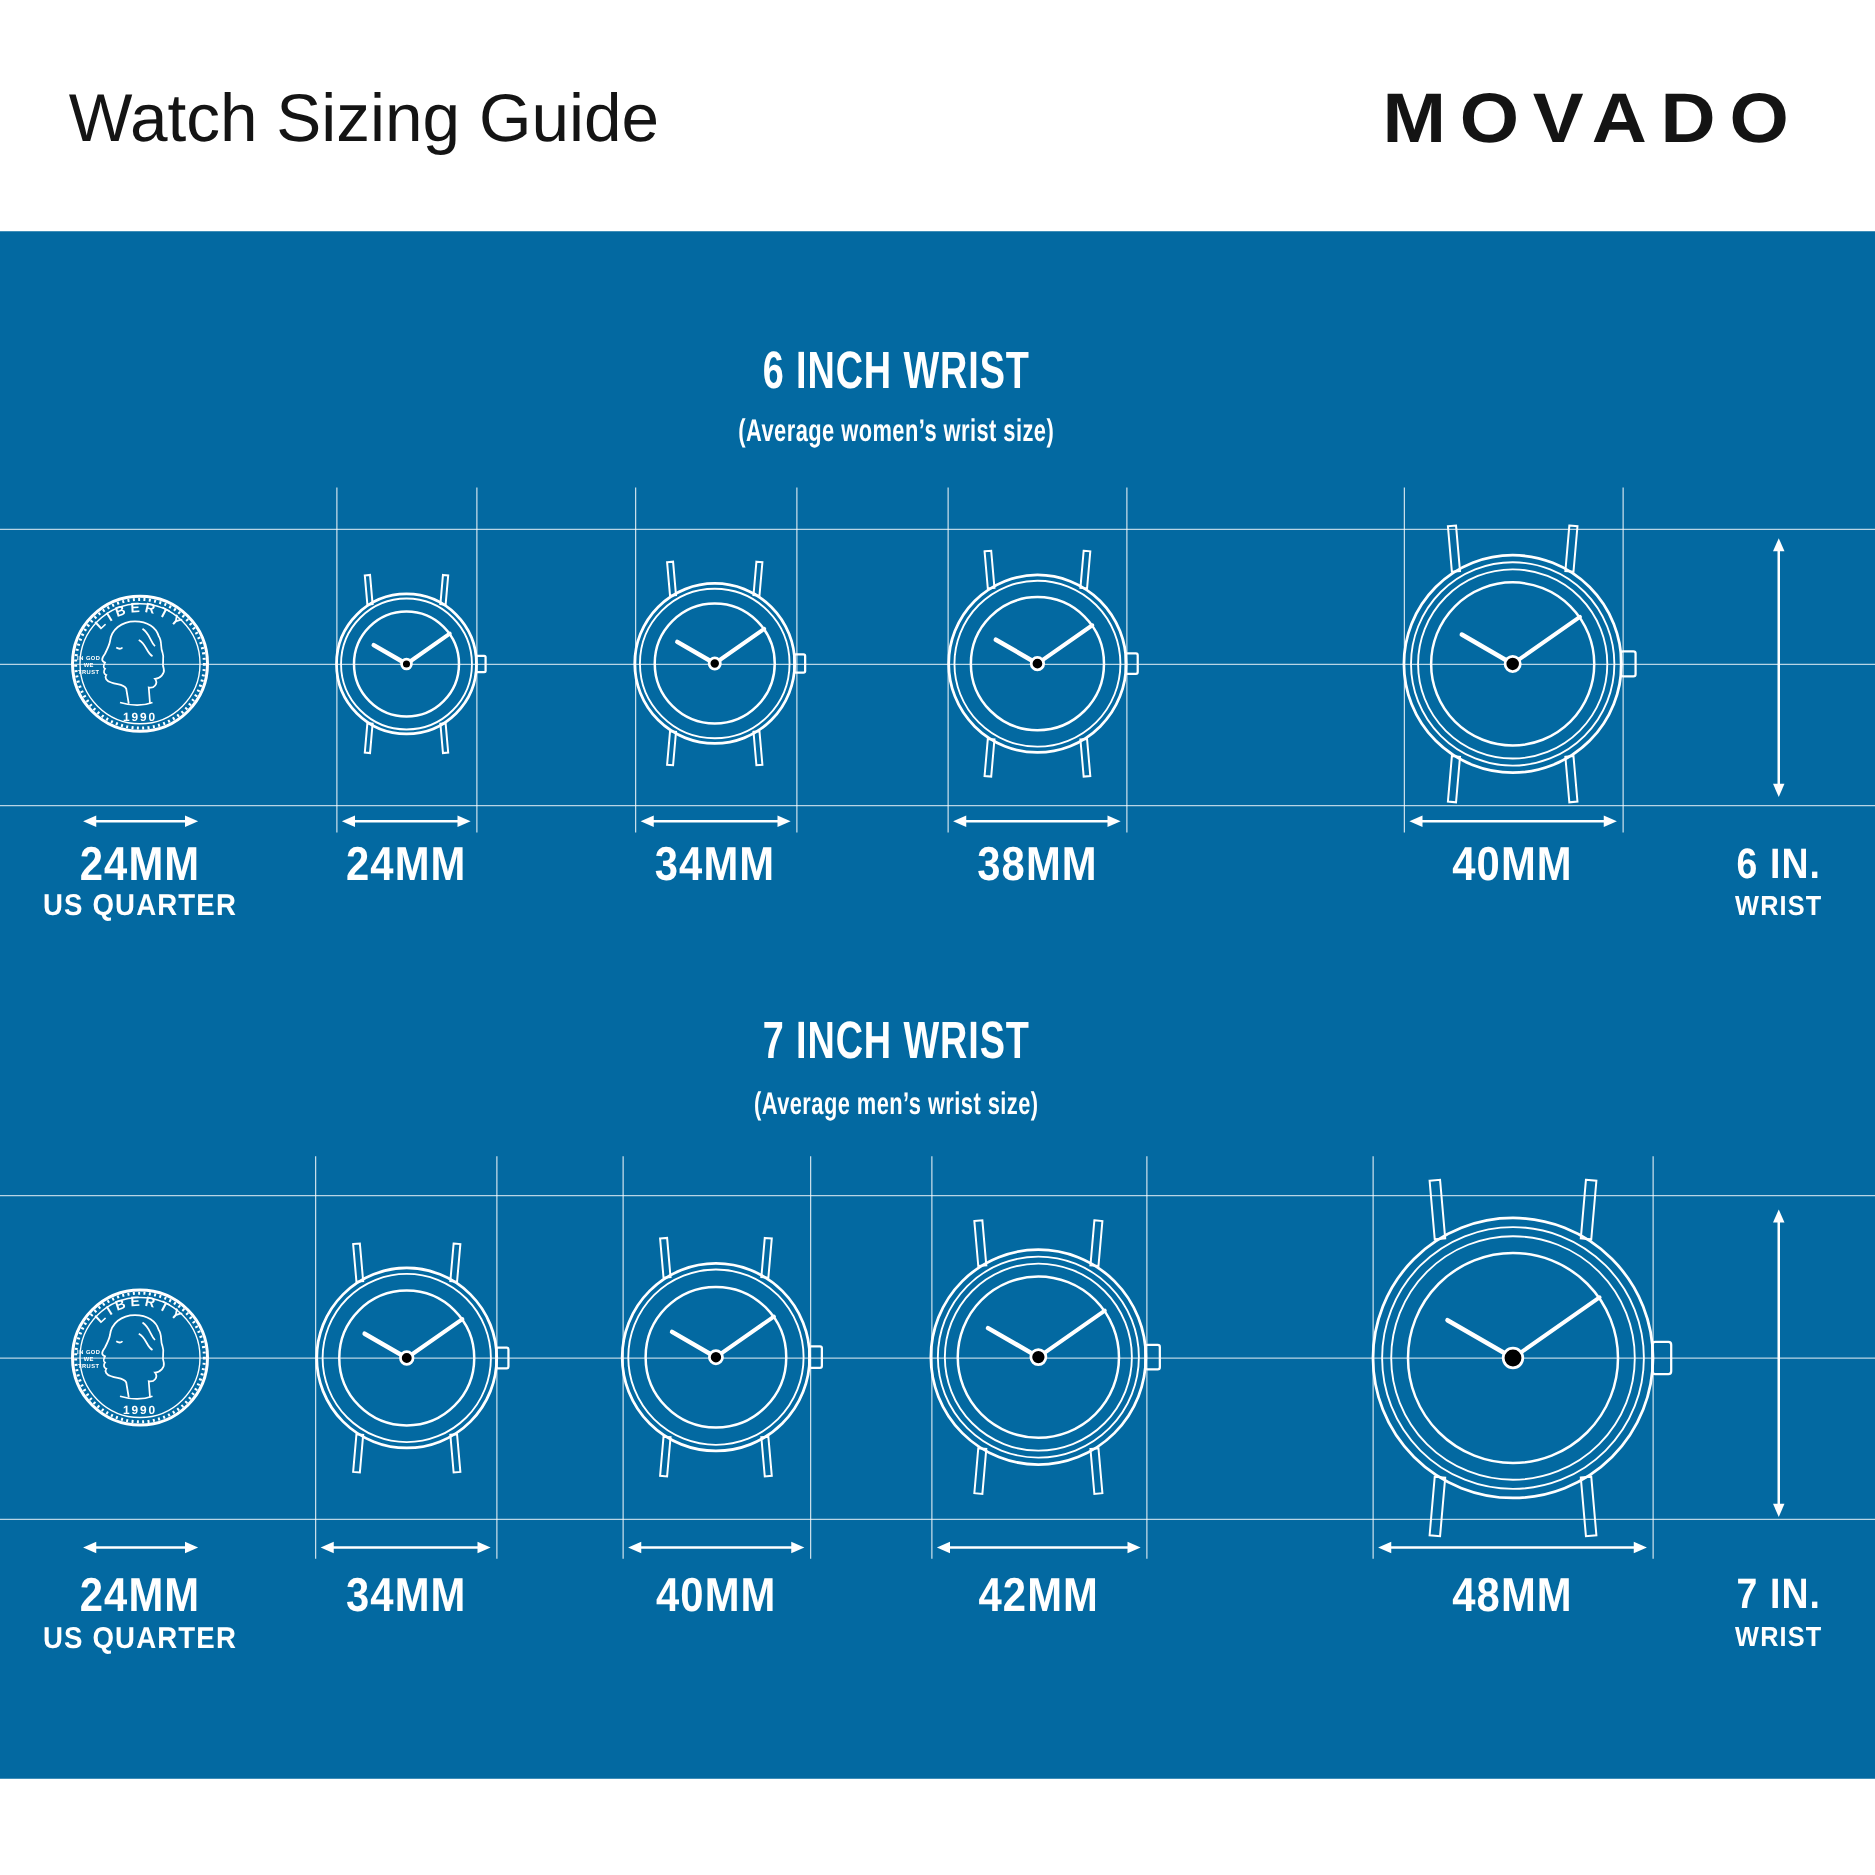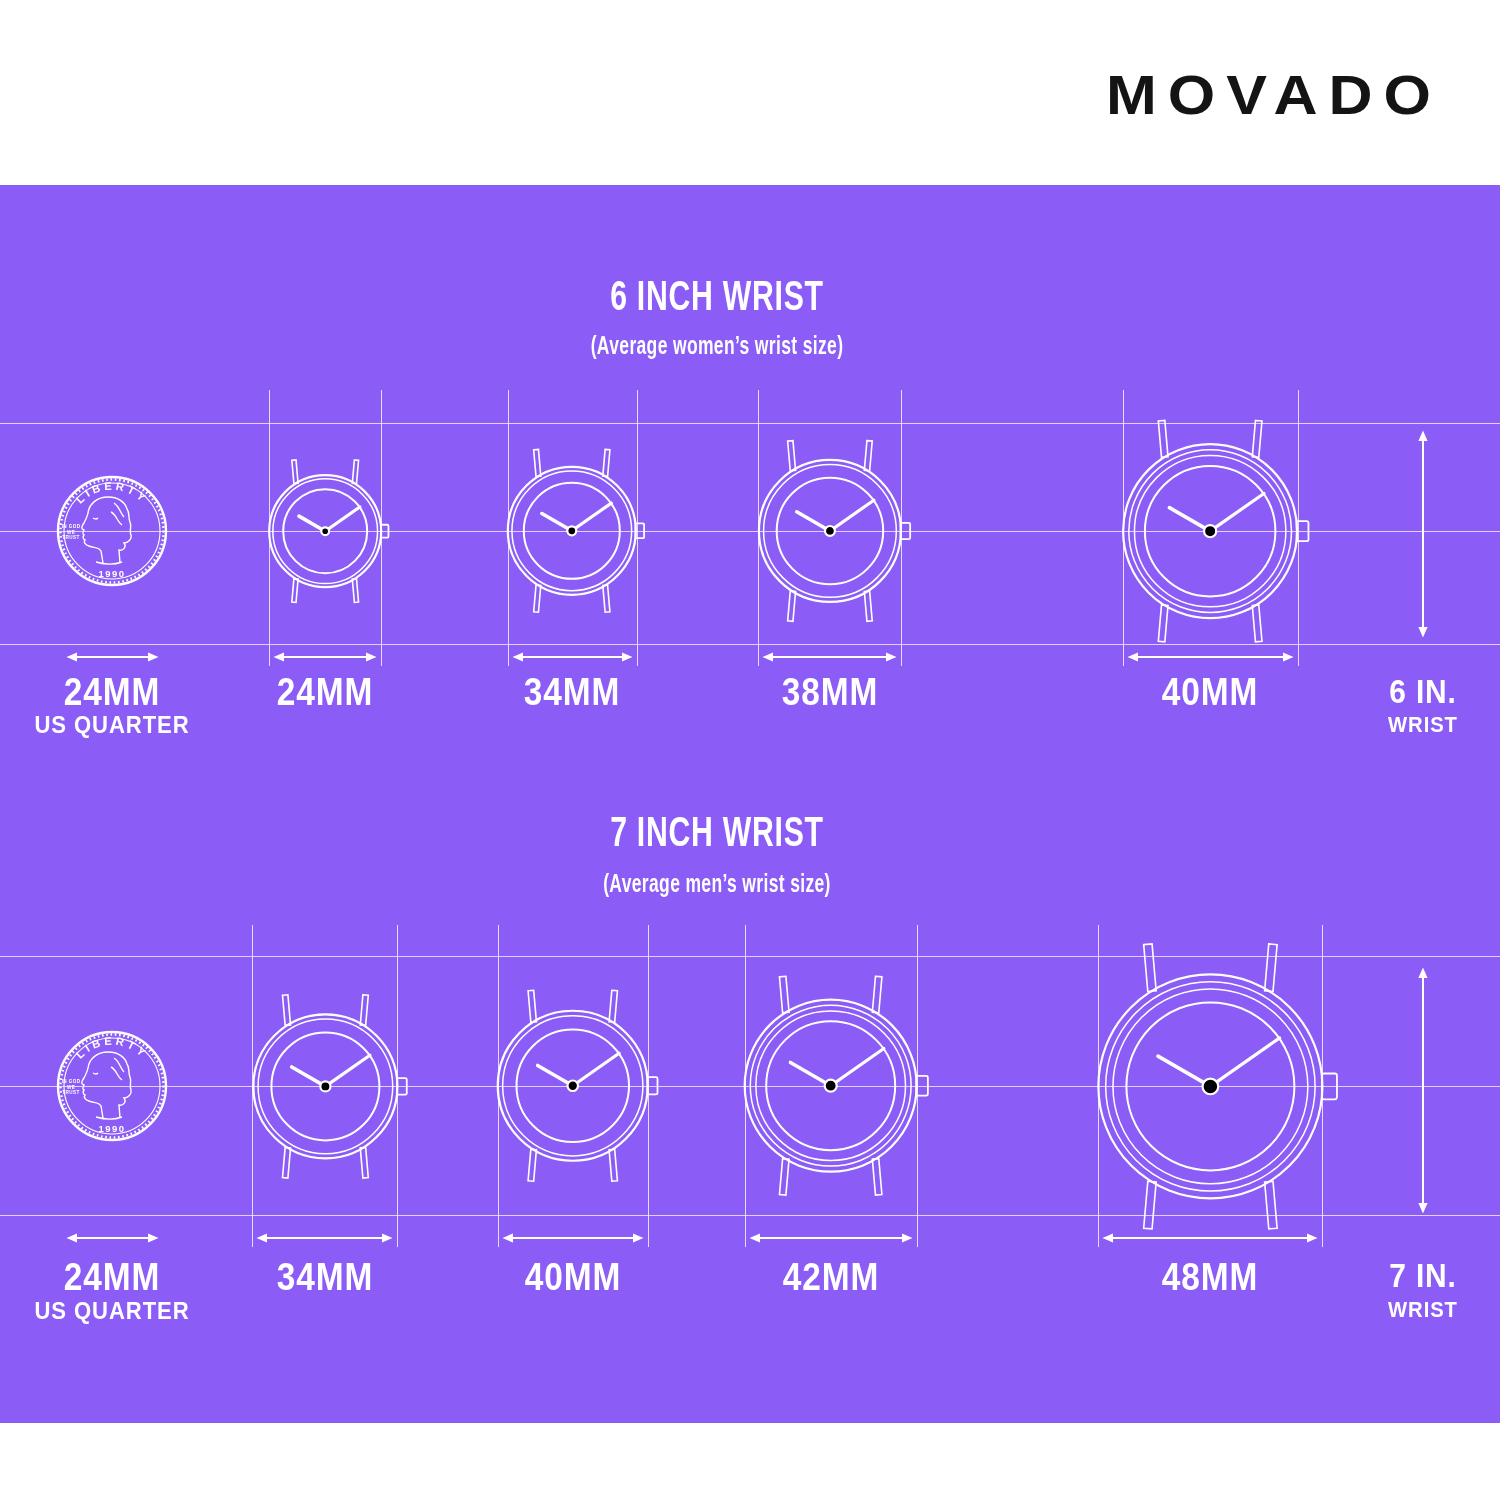--- a/index.html
+++ b/index.html
@@ -10,21 +10,21 @@
   .page-title {
     position:absolute; left:55px; top:64px; font-size:54px; font-weight:500;
     color:#141414; letter-spacing:0px; line-height:1.15; white-space:nowrap;
   }
   .brand-logo {
     position:absolute; right:58px; top:62px; font-size:61px; font-weight:700;
     color:#141414; letter-spacing:11px; transform:scaleY(0.92); transform-origin:right top;
     white-space:nowrap;
   }
   .panel {
-    position:absolute; left:0; top:185px; width:1500px; height:1238px; background:#8b5cf6;
+    position:absolute; left:0; top:185px; width:1500px; height:1238px; background:#0369a1;
   }
   .sec-head {
     position:absolute; left:0; width:1434px; text-align:center; color:#ffffff;
     font-weight:700; font-size:42px; letter-spacing:1px; transform:scaleX(0.72);
     transform-origin:center; white-space:nowrap;
   }
   .sec-sub {
     position:absolute; left:0; width:1434px; text-align:center; color:#ffffff;
     font-weight:700; font-size:25px; letter-spacing:0.5px; transform:scaleX(0.70);
     transform-origin:center; white-space:nowrap;
@@ -40,20 +40,21 @@
     position:absolute; color:#ffffff; font-weight:700; font-size:24px; text-align:center;
     letter-spacing:1px; transform:scaleX(0.92); transform-origin:center top; white-space:nowrap;
   }
   .wrist-num { font-size:34px; }
   .wrist-sub { font-size:22px; }
 </style>
 </head>
 <body>
 
 <div class="page">
+  <div class="page-title">Watch Sizing Guide</div>
   <div class="brand-logo">MOVADO</div>
 
   <div class="panel">
     <div class="sec-head" style="top:87px">6 INCH WRIST</div>
     <div class="sec-sub" style="top:146px">(Average women’s wrist size)</div>
     <div class="sec-head" style="top:623px">7 INCH WRIST</div>
     <div class="sec-sub" style="top:684px">(Average men’s wrist size)</div>
   </div>
 
   <div id="art-layer">

